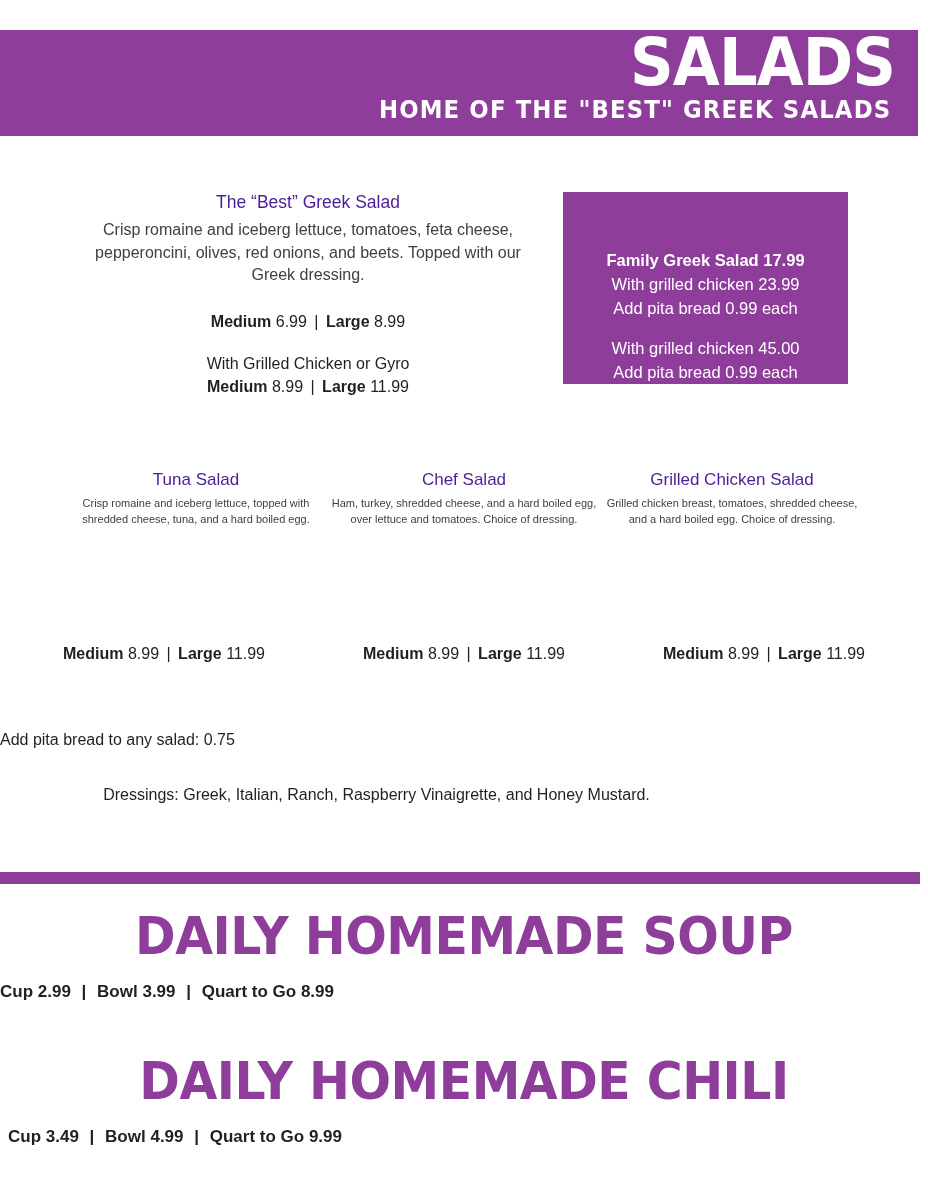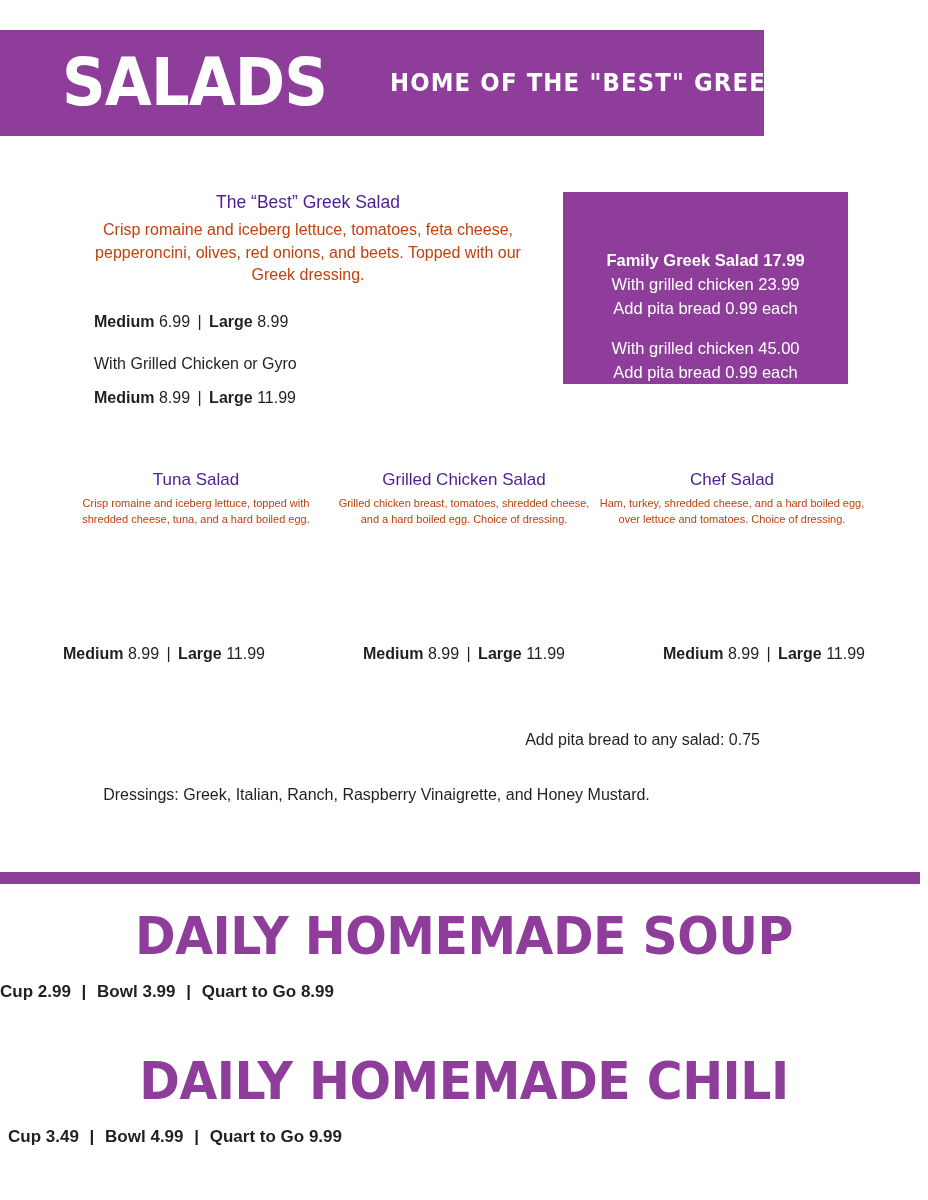--- a/index.html
+++ b/index.html
@@ -20,26 +20,27 @@
     height: 1200px;
     position: relative;
     background: #ffffff;
     box-sizing: border-box;
   }
   
   .banner {
     position: absolute;
     left: 0;
     top: 30px;
-    width: 764px;
+    width: 918px;
     height: 106px;
     background: #8e3d9b;
     display: flex;
-    align-items: center;
+    align-items: flex-end;
     box-sizing: border-box;
+    flex-direction: column;
   }
   .banner-title {
     font-family: "DejaVu Sans", sans-serif;
     font-weight: bold;
     font-size: 66px;
     letter-spacing: -1px;
     color: #ffffff;
     margin-left: 62px;
     line-height: 1;
     transform: scaleX(0.92);
@@ -63,26 +64,26 @@
     font-size: 17px;
     text-align: center;
     margin: 0 0 6px 0;
     color: #4c1d95;
   }
   .item-desc {
     font-size: 16px;
     line-height: 1.42;
     text-align: center;
     margin: 0;
-    color: #c2410c;
+    color: #404040;
   }
   .price-line {
     font-size: 16px;
-    text-align: left;
-    margin: 16px;
+    text-align: center;
+    margin: 5px;
     color: #231f20;
   }
   .price-line b { font-weight: bold; }
   .sep { padding: 0 3px; }
 
   
   .greek-block {
     position: absolute;
     left: 78px;
     top: 192px;
@@ -133,21 +134,21 @@
   .cp1 { left: 30px;  width: 268px; text-align: center; }
   .cp2 { left: 330px; width: 268px; text-align: center; }
   .cp3 { left: 630px; width: 268px; text-align: center; }
 
   
   .note-pita {
     position: absolute;
     left: 0;
     top: 731px;
     width: 760px;
-    text-align: right;
+    text-align: left;
     font-size: 16px;
   }
   .note-dressings {
     position: absolute;
     left: 0;
     top: 786px;
     width: 753px;
     text-align: center;
     font-size: 16px;
   }
@@ -228,26 +229,26 @@
     <p class="fb-line">With grilled chicken 45.00</p>
     <p class="fb-line">Add pita bread 0.99 each</p>
   </div>
 
   <div class="cols">
     <div class="col">
       <p class="item-name">Tuna Salad</p>
       <p class="item-desc">Crisp romaine and iceberg lettuce, topped with shredded cheese, tuna, and a hard boiled egg.</p>
     </div>
     <div class="col">
+      <p class="item-name">Chef Salad</p>
+      <p class="item-desc">Ham, turkey, shredded cheese, and a hard boiled egg, over lettuce and tomatoes. Choice of dressing.</p>
+    </div>
+    <div class="col">
       <p class="item-name">Grilled Chicken Salad</p>
       <p class="item-desc">Grilled chicken breast, tomatoes, shredded cheese, and a hard boiled egg. Choice of dressing.</p>
-    </div>
-    <div class="col">
-      <p class="item-name">Chef Salad</p>
-      <p class="item-desc">Ham, turkey, shredded cheese, and a hard boiled egg, over lettuce and tomatoes. Choice of dressing.</p>
     </div>
   </div>
 
   <div class="col-prices cp1">
     <b>Medium</b>
     <span>8.99</span>
     <span class="sep">|</span>
     <b>Large</b>
     <span>11.99</span>
   </div>

